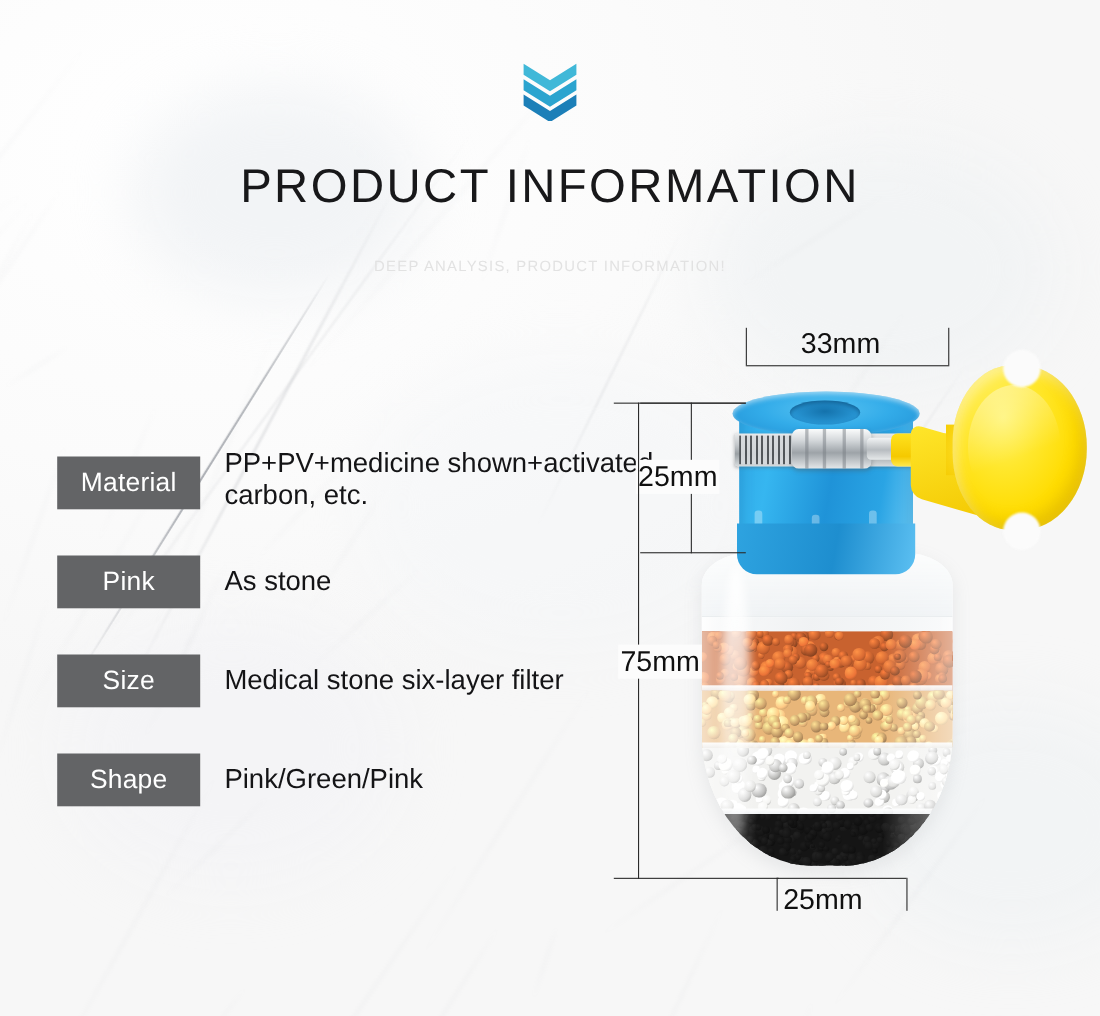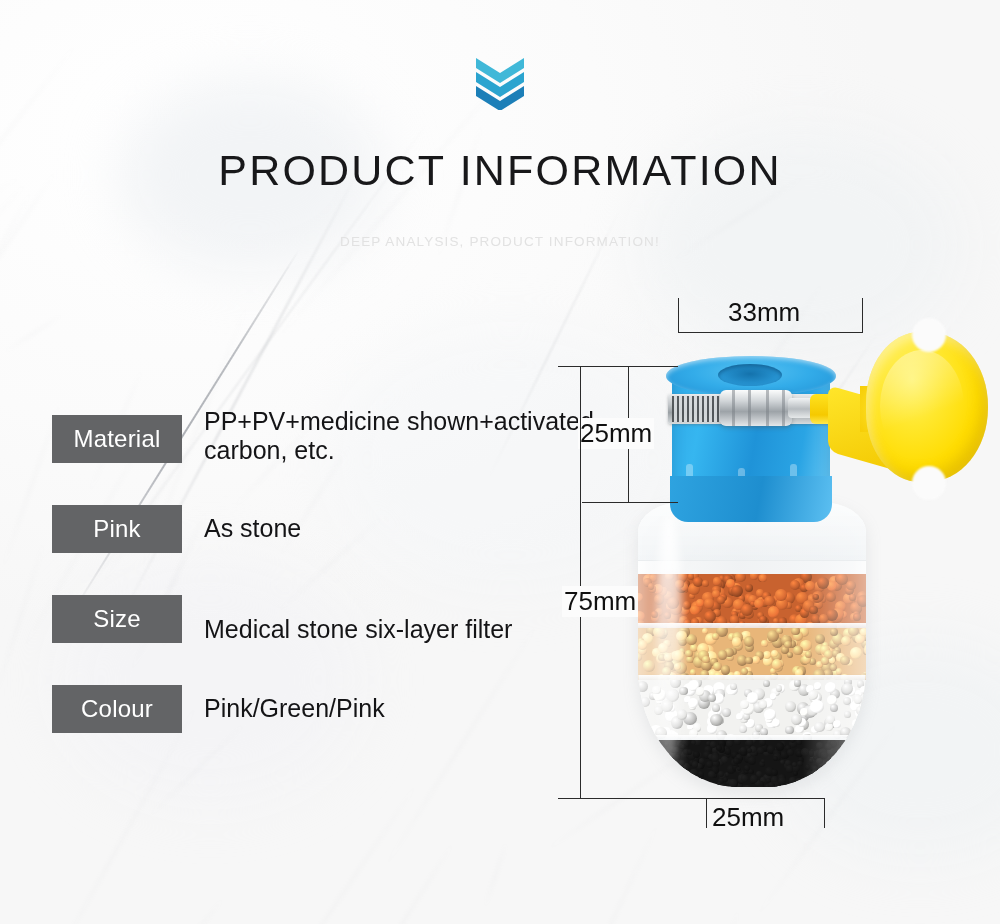--- a/index.html
+++ b/index.html
@@ -51,21 +51,21 @@
     position:absolute;left:0;top:0;width:130px;height:48px;
     background:#636466;display:flex;align-items:center;justify-content:center;
   }
   .badge span{color:#fff;font-size:24px;font-weight:400;letter-spacing:.2px;line-height:1;}
   .spec-val{
     position:absolute;left:152px;top:0;width:410px;
     font-size:25px;color:#141416;line-height:1.14;font-weight:400;
   }
   .spec-row.r0 .spec-val{top:-8px;font-size:25px;}
   .spec-row.r1 .spec-val{top:9px;}
-  .spec-row.r2 .spec-val{top:20px;}
+  .spec-row.r2 .spec-val{top:9px;}
   .spec-row.r3 .spec-val{top:9px;}
 
   
   #photo{position:absolute;left:560px;top:290px;width:440px;height:580px;}
 
   
   .dim-line{position:absolute;background:#2b2b2b;}
   .dim-h{height:1px;}
   .dim-v{width:1px;}
   .dim-label{
@@ -362,21 +362,21 @@
 
     <div class="spec-row r2">
       <div class="badge">
         <span>Size</span>
       </div>
       <div class="spec-val">Medical stone six-layer filter</div>
     </div>
 
     <div class="spec-row r3">
       <div class="badge">
-        <span>Colour</span>
+        <span>Shape</span>
       </div>
       <div class="spec-val">Pink/Green/Pink</div>
     </div>
 
   </div>
 
   <div id="photo">
 
     <div class="prod">
 

